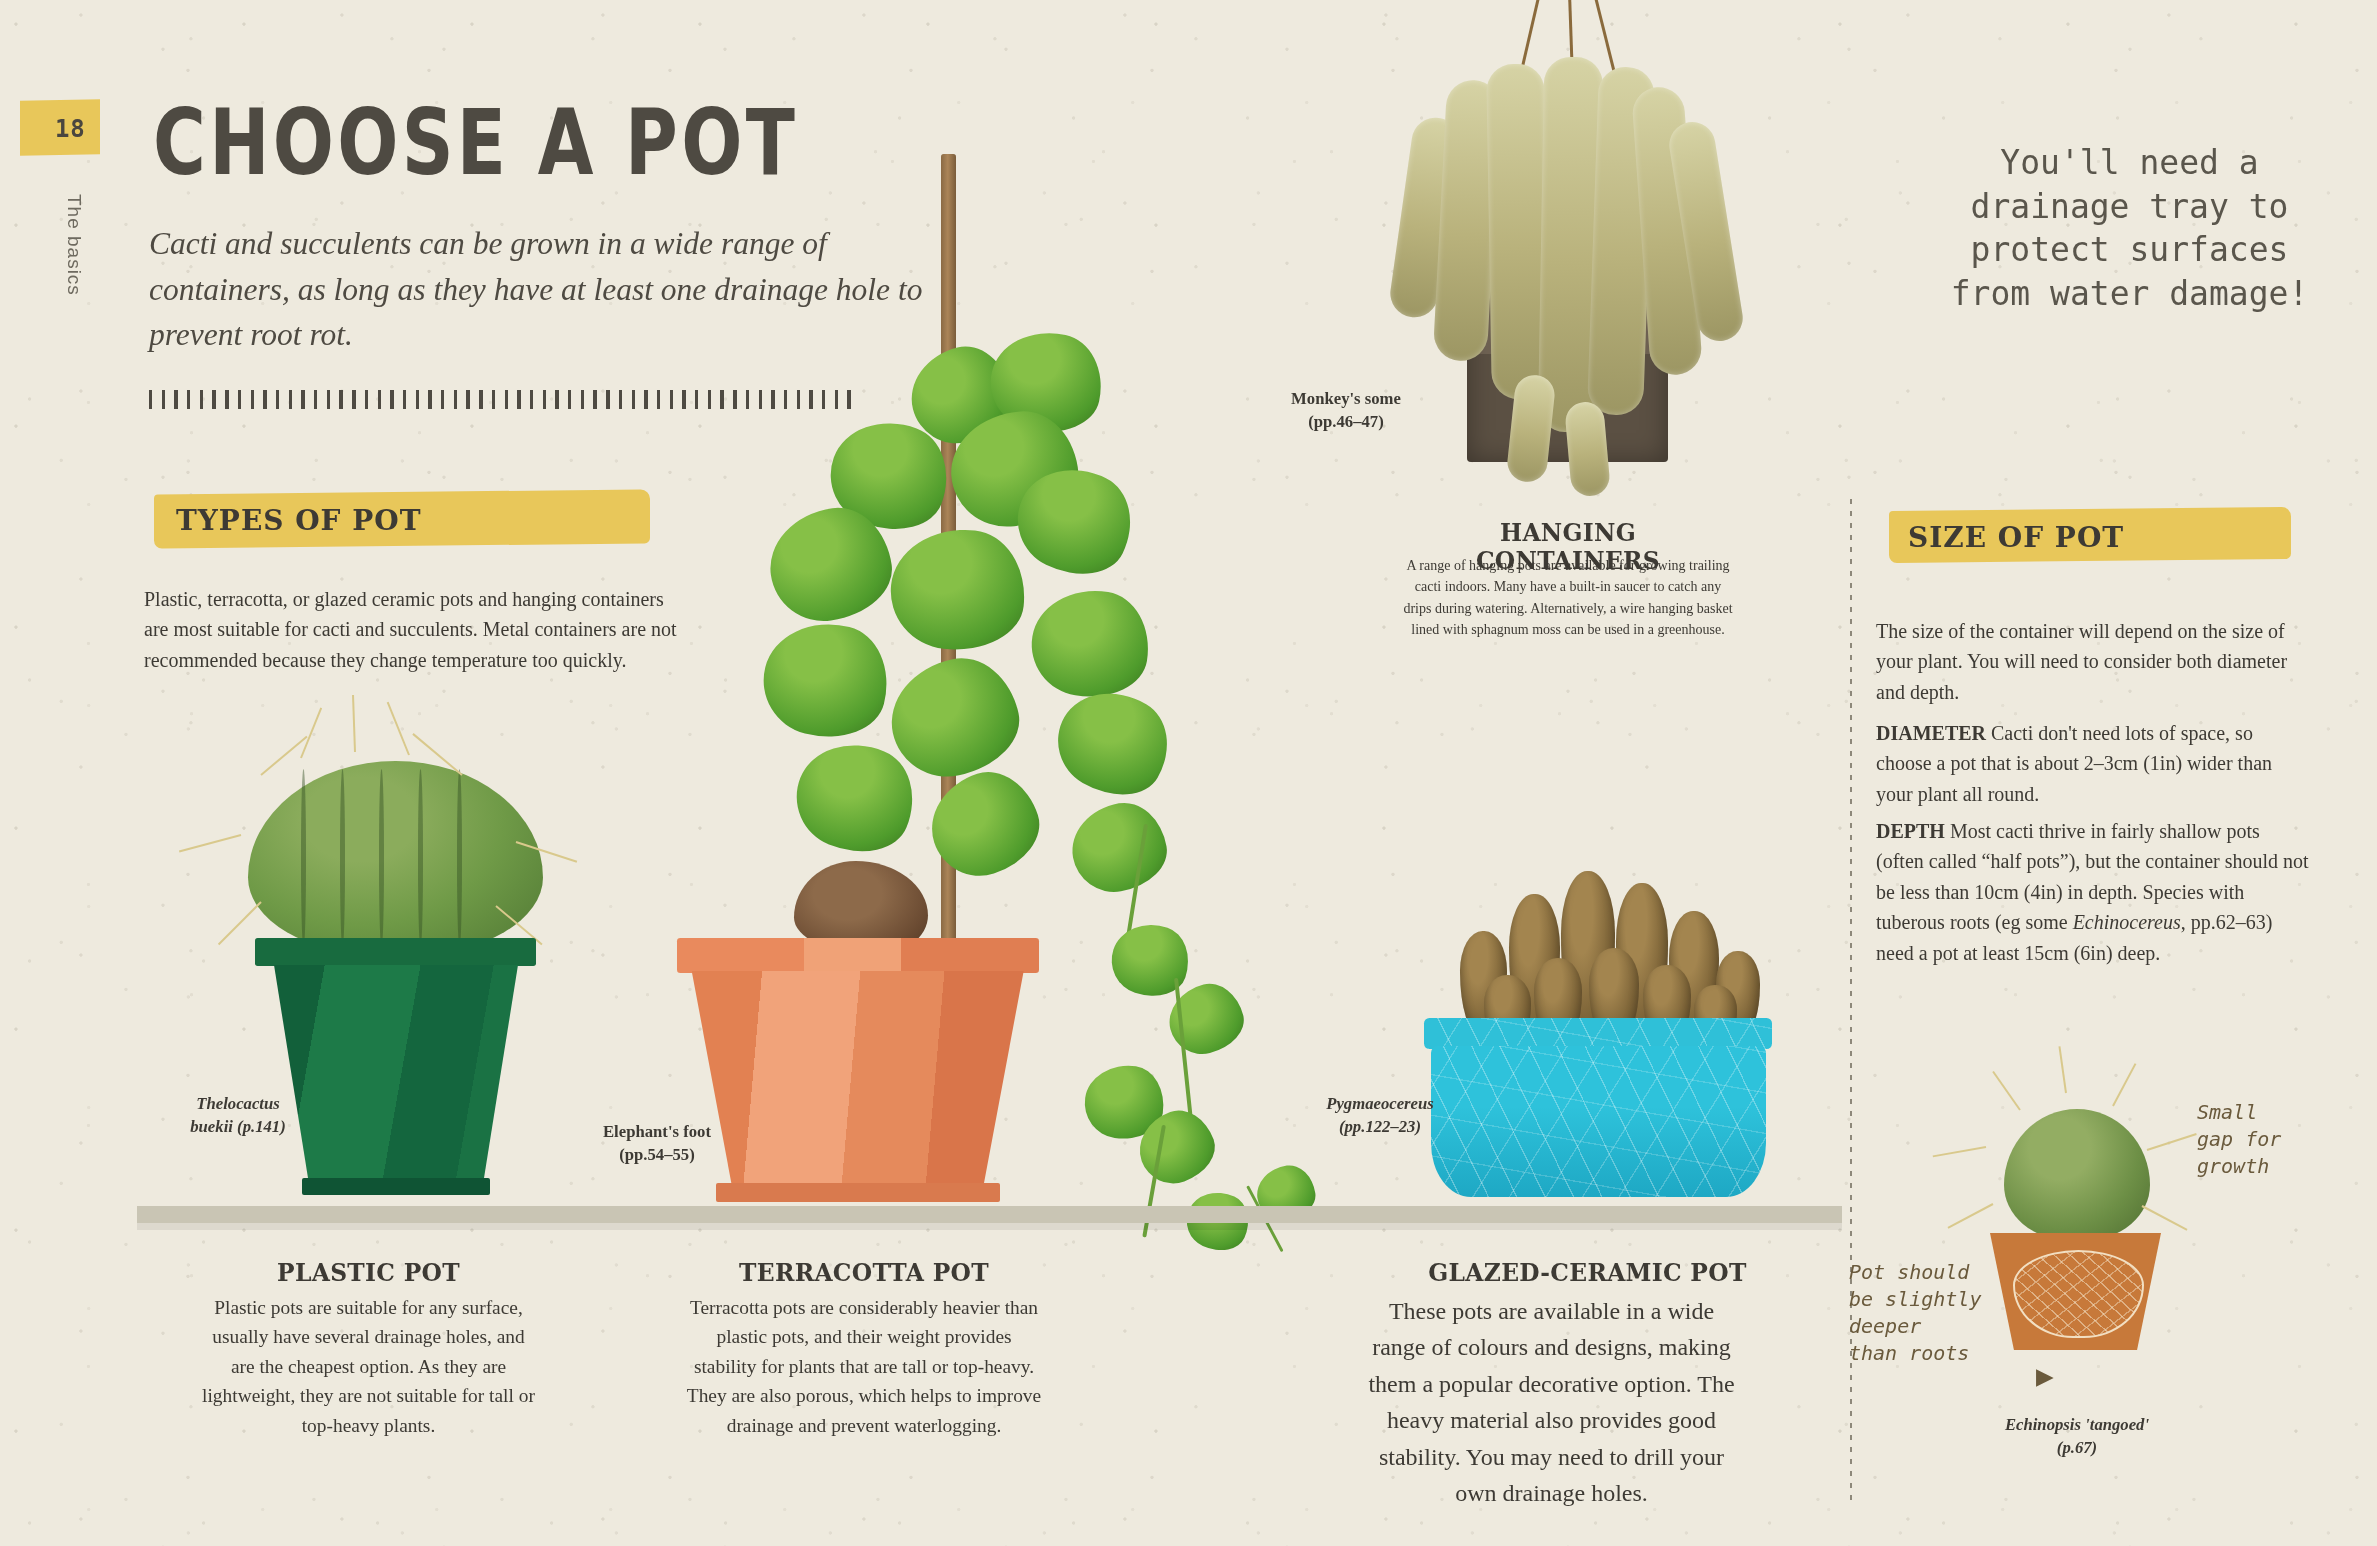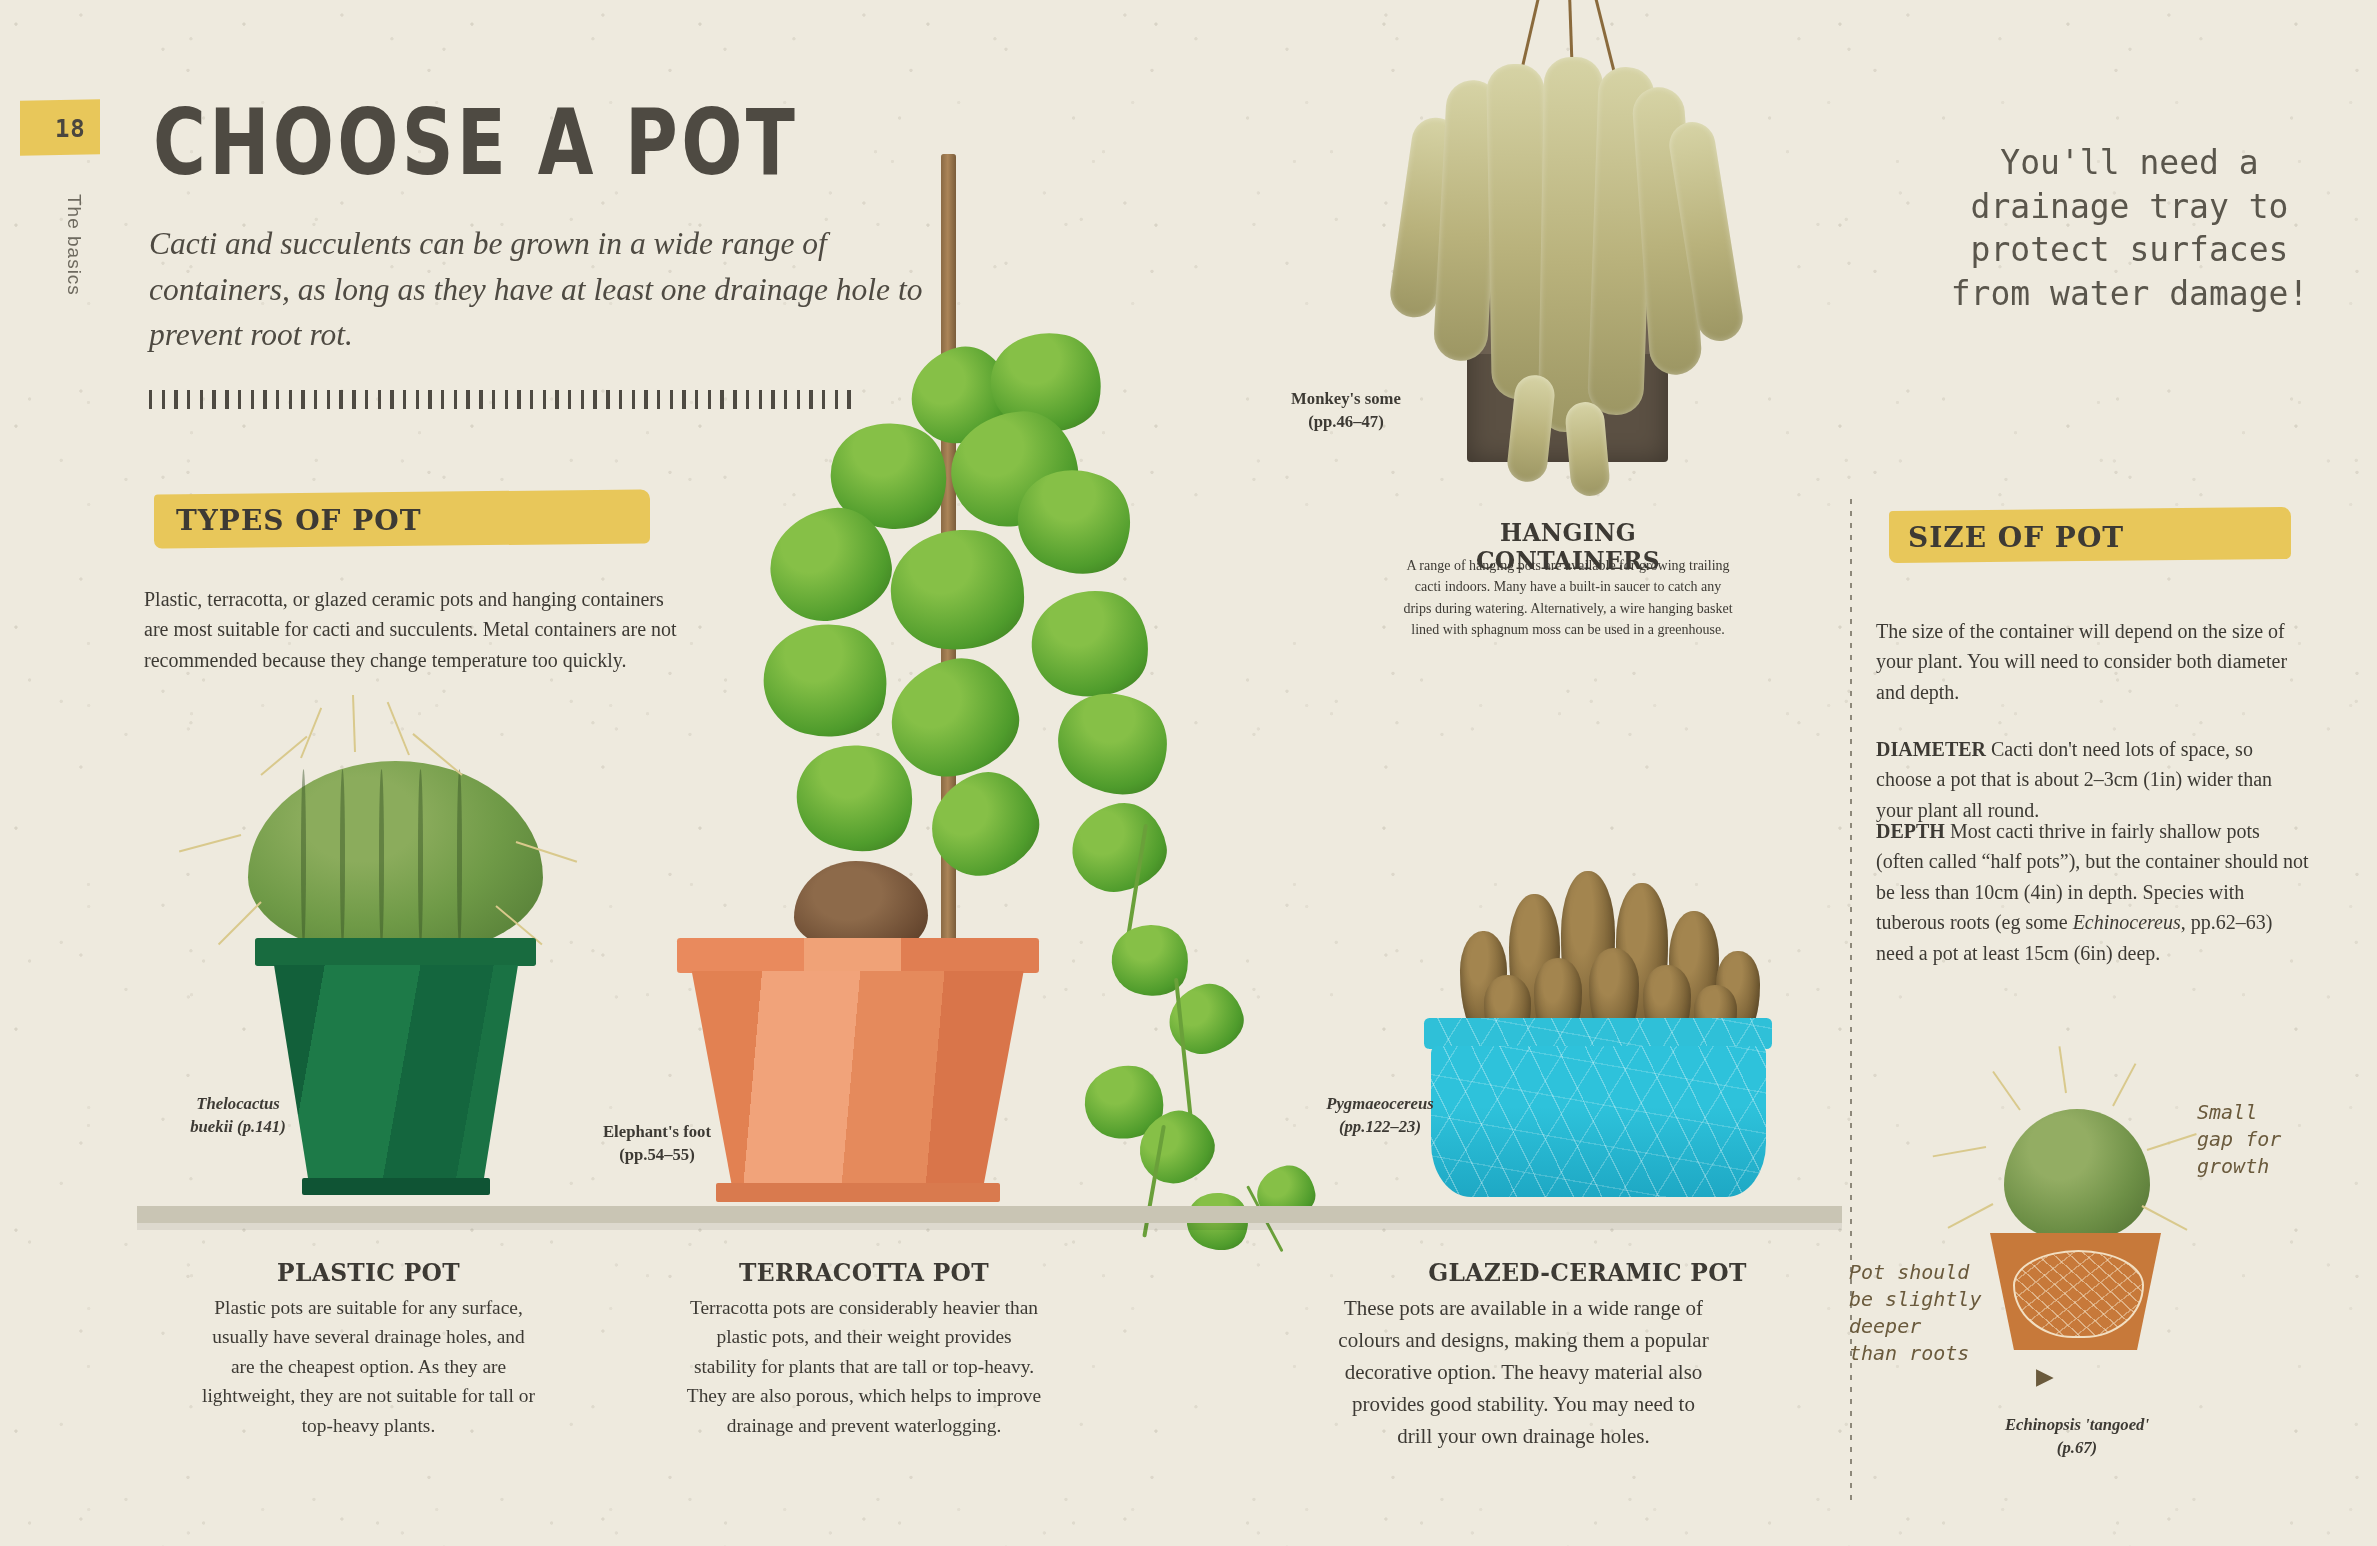--- a/index.html
+++ b/index.html
@@ -269,21 +269,21 @@
 <div class="brush-label" style="left:176px;top:504px;">TYPES OF POT</div>
 <div class="body-copy" style="left:144px;top:584px;width:543px;">Plastic, terracotta, or glazed ceramic pots and hanging containers are most suitable for cacti and succulents. Metal containers are not recommended because they change temperature too quickly.</div>
 
 <div class="pot-title" style="left:1407px;top:519px;width:322px;">HANGING CONTAINERS</div>
 <div class="body-copy center" style="left:1403px;top:555px;width:330px;font-size:14px;">A range of hanging pots are available for growing trailing cacti indoors. Many have a built-in saucer to catch any drips during watering. Alternatively, a wire hanging basket lined with sphagnum moss can be used in a greenhouse.</div>
 
 <div id="v-divider"></div>
 <div class="brush" style="left:1889px;top:509px;width:402px;height:52px;"></div>
 <div class="brush-label" style="left:1908px;top:521px;">SIZE OF POT</div>
 <div class="body-copy" style="left:1876px;top:616px;width:429px;">The size of the container will depend on the size of your plant. You will need to consider both diameter and depth.</div>
-<div class="body-copy" style="left:1876px;top:718px;width:435px;margin-top:16px;">
+<div class="body-copy" style="left:1876px;top:718px;width:435px;">
   <b>DIAMETER</b><span> Cacti don't need lots of space, so choose a pot that is about 2–3cm (1in) wider than your plant all round.</span>
 </div>
 <div class="body-copy" style="left:1876px;top:816px;width:435px;">
   <b>DEPTH</b><span> Most cacti thrive in fairly shallow pots (often called “half pots”), but the container should not be less than 10cm (4in) in depth. Species with tuberous roots (eg some </span><i>Echinocereus</i><span>, pp.62–63) need a pot at least 15cm (6in) deep.</span>
 </div>
 
 <div>
   <div class="hang-rope" style="left:1538px;top:-6.7px;height:234px;transform:rotate(13deg);"></div>
   <div class="hang-rope" style="left:1568px;top:-6.7px;height:228px;transform:rotate(-2deg);"></div>
   <div class="hang-rope" style="left:1593px;top:-6.7px;height:234px;transform:rotate(-14deg);"></div>
@@ -400,21 +400,21 @@
 <div id="shelf"></div>
 <div id="shelf-shadow"></div>
 
 <div class="pot-title" style="left:201px;top:1259px;width:335px;">PLASTIC POT</div>
 <div class="body-copy center" style="left:201px;top:1293px;width:335px;font-size:19.4px;">Plastic pots are suitable for any surface, usually have several drainage holes, and are the cheapest option. As they are lightweight, they are not suitable for tall or top-heavy plants.</div>
 
 <div class="pot-title" style="left:683px;top:1259px;width:362px;">TERRACOTTA POT</div>
 <div class="body-copy center" style="left:683px;top:1293px;width:362px;font-size:19.4px;">Terracotta pots are considerably heavier than plastic pots, and their weight provides stability for plants that are tall or top-heavy. They are also porous, which helps to improve drainage and prevent waterlogging.</div>
 
 <div class="pot-title" style="left:1400px;top:1259px;width:375px;">GLAZED-CERAMIC POT</div>
-<div class="body-copy center" style="left:1336px;top:1293px;width:375px;font-size:21px;">These pots are available in a wide range of colours and designs, making them a popular decorative option. The heavy material also provides good stability. You may need to drill your own drainage holes.</div>
+<div class="body-copy center" style="left:1364px;top:1293px;width:375px;font-size:24px;">These pots are available in a wide range of colours and designs, making them a popular decorative option. The heavy material also provides good stability. You may need to drill your own drainage holes.</div>
 
 <div id="echinopsis">
   <div class="e-globe"></div>
   <div class="spine" style="left:20px;top:74px;width:54px;transform:rotate(170deg);"></div>
   <div class="spine" style="left:54px;top:37px;width:47px;transform:rotate(-125deg);"></div>
   <div class="spine" style="left:100px;top:20px;width:47px;transform:rotate(-98deg);"></div>
   <div class="spine" style="left:147px;top:33px;width:48px;transform:rotate(-62deg);"></div>
   <div class="spine" style="left:181px;top:77px;width:52px;transform:rotate(-18deg);"></div>
   <div class="spine" style="left:27px;top:131px;width:51px;transform:rotate(152deg);"></div>
   <div class="spine" style="left:176px;top:133px;width:51px;transform:rotate(28deg);"></div>

